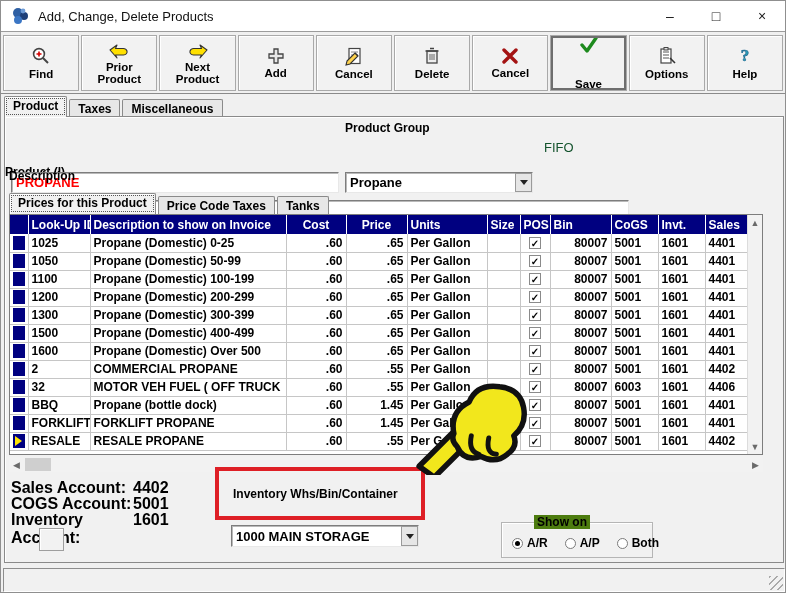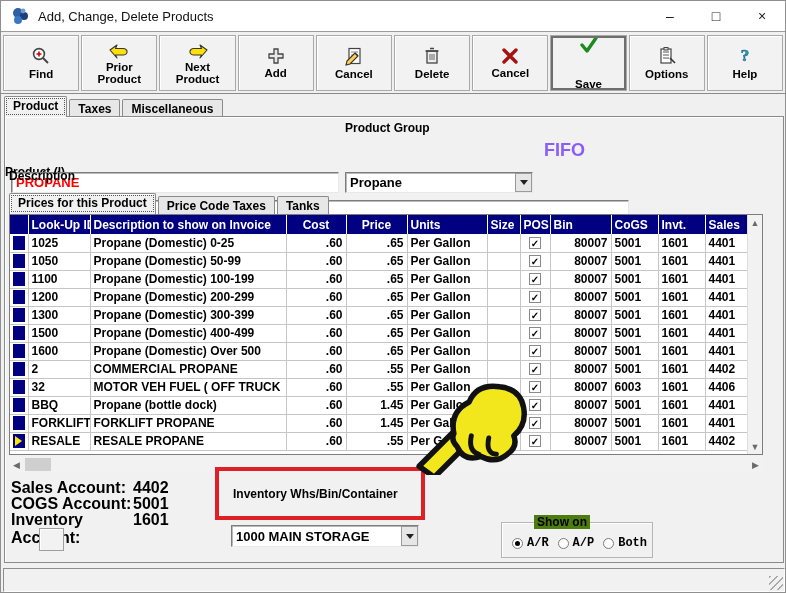--- a/index.html
+++ b/index.html
@@ -40,21 +40,21 @@
   .sunken{background:#fff; border:1px solid; border-color:#7d7d7d #e8e8e8 #e8e8e8 #7d7d7d;
     box-shadow:inset 1px 1px 0 #b9b9b9;margin-top:35px;}
   .input{position:absolute; font-size:13px; font-weight:700; padding:1px 4px; display:flex; align-items:center;}
   .input.red{color:#ff0000;}
   .combo{position:absolute; display:flex; align-items:center; font-size:13px; font-weight:700;
     padding-left:4px; cursor:pointer;}
   .combo .arrowbox{margin-left:auto; width:17px; height:100%; background:#e6e6e6;
     border:1px solid #9a9a9a; display:flex; align-items:center; justify-content:center;}
   .combo .arrowbox .ar{width:0; height:0; border-left:4px solid transparent;
     border-right:4px solid transparent; border-top:5px solid #222;}
-  .fifo{position:absolute; color:#8b5cf6; font-weight:700; font-size:18px;}
+  .fifo{position:absolute; color:#14532d; font-weight:400; font-size:13px;}
   
   .subtabstrip{position:absolute; top:192px; left:8px; height:21px; display:flex; align-items:flex-end;}
   .grid{position:absolute; top:213px; left:8px; width:754px; height:241px;
     border:1px solid #7d7d7d; background:#fff; display:flex;}
   .gtablewrap{width:739px; height:239px; overflow:hidden;}
   table.g{border-collapse:collapse; table-layout:fixed; width:739px;}
   table.g th{background:#000080; color:#fff; font-size:12px; font-weight:700; height:19px;
     border-right:1px solid #fff; text-align:left; padding:0 3px; overflow:hidden; white-space:nowrap;}
   table.g th.c{text-align:center;}
   table.g td{height:18px; font-size:12px; font-weight:700; color:#000; padding:0 3px;
@@ -82,21 +82,21 @@
   .redbox{position:absolute; left:214px; top:466px; width:210px; height:53px;
     border:4px solid #de1f26; z-index:6; background:transparent;}
   .invlabel{position:absolute; left:14px; top:3px; font-size:12px; font-weight:700; white-space:nowrap;margin-top:13px;}
   .invcombo{left:12px; top:19px; width:188px; height:22px; position:absolute;}
   .smallbtn{position:absolute; left:38px; top:527px; width:25px; height:23px; background:#f2f2f2;
     border:1px solid #9e9e9e; box-shadow:inset 1px 1px 0 #fff; cursor:pointer;}
   .showon{position:absolute; left:500px; top:521px; width:152px; height:36px;
     border:1px solid #b5b5b5; box-shadow:inset 1px 1px 0 #fff;}
   .showon .legend{position:absolute; top:-8px; left:32px; background:#4d7c0f; padding:0 3px;
     font-size:12px; font-weight:700;}
-  .radios{display:flex; align-items:center; gap:9px; margin:13px 0 4px 10px;font-family:Liberation Mono, monospace;}
+  .radios{display:flex; align-items:center; gap:17px; margin:13px 0 4px 10px;}
   .radio{display:flex; align-items:center; gap:4px; font-size:12px; font-weight:700; cursor:pointer;}
   .rdot{width:11px; height:11px; border-radius:50%; background:#fff; border:1px solid #7b7b7b;
     display:inline-flex; align-items:center; justify-content:center;}
   .radio.checked .rdot::after{content:""; width:5px; height:5px; border-radius:50%; background:#000;}
   
   .statusbar{position:absolute; left:2px; top:567px; width:782px; height:24px; background:#f1f1f1;
     border:1px solid; border-color:#8d8d8d #fff #fff #8d8d8d;}
   .grip{position:absolute; right:1px; bottom:1px; width:14px; height:14px;
     background:repeating-linear-gradient(135deg,#a9a9a9 0 1.5px,transparent 1.5px 5px);}
   

